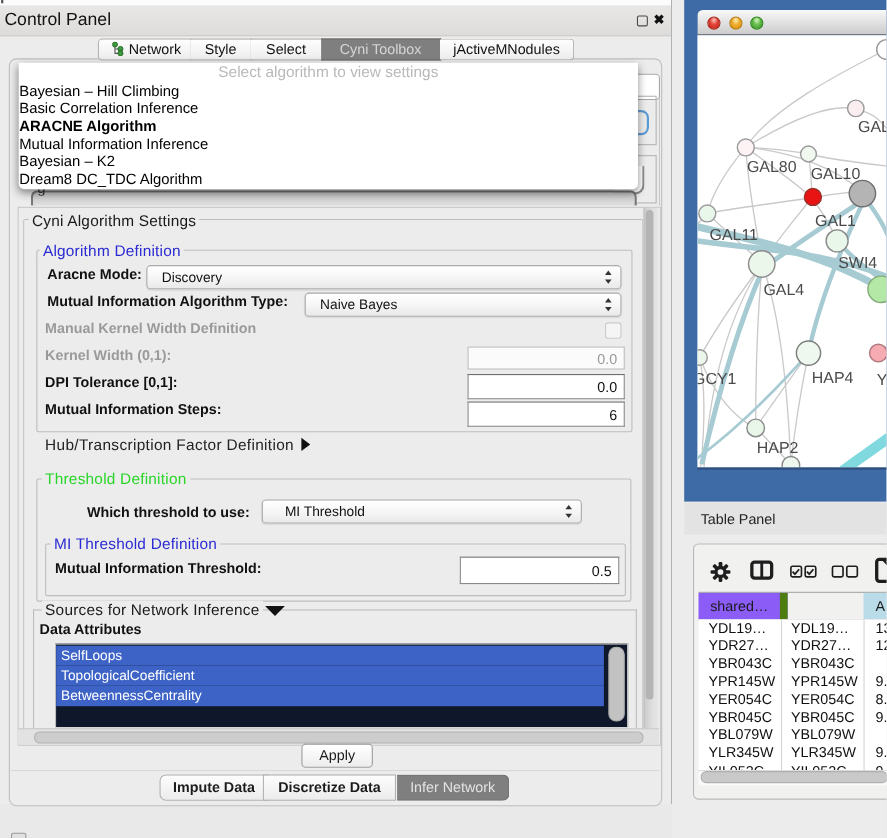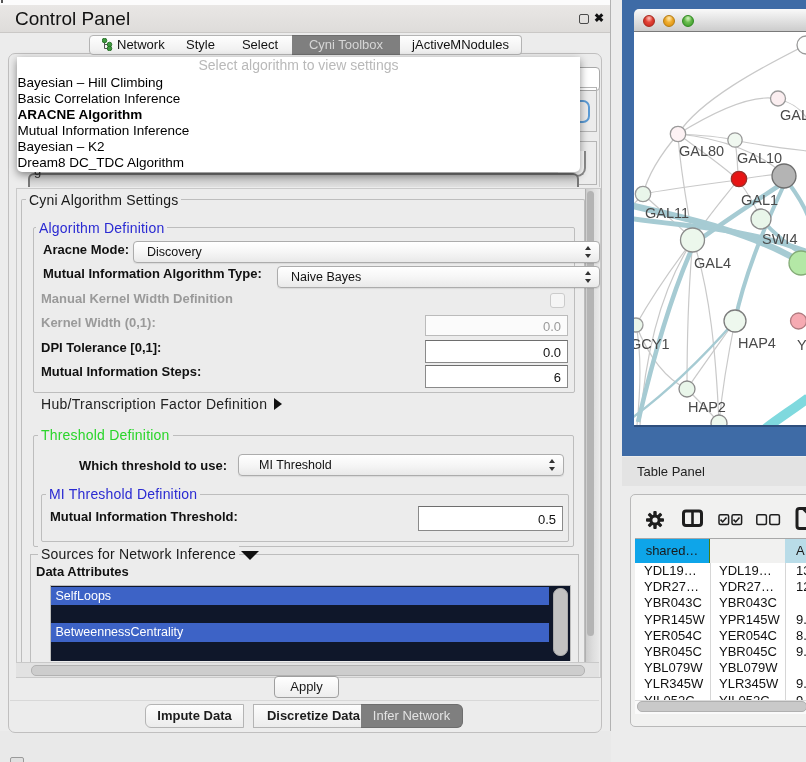--- a/index.html
+++ b/index.html
@@ -2,21 +2,21 @@
 <html><head>
 <meta charset="utf-8">
 <style>
   html,body{margin:0;padding:0;}
   body{width:806px;height:762px;overflow:hidden;position:relative;
        font-family:"Liberation Sans",sans-serif;background:#e9e9e9;color:#1a1a1a;}
   .abs{position:absolute;}
   .lbl{position:absolute;font-size:13px;font-weight:bold;white-space:nowrap;color:#111;}
   .combo{position:absolute;border:1px solid #acacac;border-radius:4px;
          background:linear-gradient(180deg,#ffffff 0%,#f6f6f6 50%,#e9e9e9 100%);
-         box-shadow:0 1px 1px rgba(0,0,0,0.08);padding-left:35px;}
+         box-shadow:0 1px 1px rgba(0,0,0,0.08);}
   .combo .ct{position:absolute;left:13px;top:0;font-size:12.5px;color:#111;line-height:20px;white-space:nowrap;}
   .stp{position:absolute;right:8px;width:0;height:0;border-left:3.5px solid transparent;border-right:3.5px solid transparent;}
   .stp.up{top:4px;border-bottom:4px solid #333;}
   .stp.dn{bottom:4px;border-top:4px solid #333;}
   .field{position:absolute;background:#fff;border:1px solid #8a8a8a;border-top-color:#6e6e6e;
          font-size:13px;color:#111;}
   .fieldv{position:absolute;right:6px;top:50%;transform:translateY(-50%);}
   .grp{position:absolute;border:1px solid #bdbdbd;border-radius:2px;}
   .leg{position:absolute;background:#ececec;padding:0 3px;font-size:14px;letter-spacing:0.2px;white-space:nowrap;}
   .tseg{position:absolute;top:0;height:18px;border:1px solid #b4b4b4;border-left:none;
@@ -24,21 +24,21 @@
   .bseg{position:absolute;top:0;height:22px;border:1px solid #b4b4b4;border-left:none;
         background:linear-gradient(#fdfdfd,#ececec);text-align:center;line-height:22px;font-size:13px;font-weight:bold;color:#1c1c1c;}
 </style>
 </head>
 <body>
 
 <div class="abs" id="leftwin" style="left:0;top:0;width:610px;height:731px;background:#ececec;border-right:1px solid #b2b2b2;"></div>
 <div class="abs" style="left:0;top:0;width:610px;height:5px;background:#fcfcfc;"></div>
 <div class="abs" style="left:1px;top:0;width:2px;height:3px;background:#555;"></div>
 <div class="abs" id="cp-titlebar" style="left:0;top:5px;width:610px;height:27px;background:linear-gradient(180deg,#e9e7e5,#dedcda);border-bottom:1px solid #cac8c6;">
-  <div style="position:absolute;left:15px;top:0;line-height:27px;font-size:19px;color:#111;">Control Panel</div>
+  <div style="position:absolute;left:4px;top:0;line-height:27px;font-size:16px;color:#111;">Control Panel</div>
   <div style="position:absolute;left:579px;top:9px;width:8px;height:8px;border:1.6px solid #4a4a4a;border-radius:2px;"></div>
   <div style="position:absolute;left:594px;top:0px;line-height:27px;font-size:12px;font-weight:bold;color:#111;">✖</div>
 </div>
 
 <div class="abs" id="panel" style="left:8px;top:53px;width:592px;height:678px;border:1px solid #c0bfbf;border-radius:7px;background:#ececec;"></div>
 
 <div class="abs" id="toptabs" style="left:89px;top:35px;height:18px;">
   <div class="tseg" style="left:0;width:83px;border-left:1px solid #b4b4b4;border-radius:4px 0 0 4px;">
     <svg width="11" height="13" style="position:absolute;left:12px;top:2px;" viewBox="0 0 11 13">
       <path d="M2.5 3 L2.5 10.5 L6 10.5 M2.5 6.5 L6 6.5" stroke="#555" stroke-width="1" fill="none"></path>
@@ -129,34 +129,35 @@
     <span class="fieldv">0.5</span>
   </div>
 
 <div class="abs" style="left:30px;top:554px;width:547px;height:109px;border-left:1px solid #bdbdbd;border-top:1px solid #bdbdbd;border-right:1px solid #bdbdbd;"></div>
 <div class="leg" style="left:38px;top:546px;">Sources for Network Inference</div>
 <div class="abs" style="left:241px;top:551px;width:0;height:0;border-left:9.5px solid transparent;border-right:9.5px solid transparent;border-top:9px solid #111;"></div>
 <div class="lbl" style="left:36px;top:563.5px;">Data Attributes</div>
 
 <div class="abs" style="left:50px;top:585px;width:519px;height:75px;background:#0f172a;border:1px solid #bdbdbd;border-bottom:none;overflow:hidden;">
   <div style="position:absolute;left:0;top:1px;width:493px;height:18.2px;background:#3d63c6;color:#fff;font-size:12.5px;line-height:18.2px;padding-left:4.5px;">SelfLoops</div>
+  <div style="position:absolute;left:0;top:19.2px;width:493px;height:18.2px;background:#3d63c6;color:#fff;font-size:12.5px;line-height:18.2px;padding-left:4.5px;">TopologicalCoefficient</div>
   <div style="position:absolute;left:0;top:37.4px;width:493px;height:18.2px;background:#3d63c6;color:#fff;font-size:12.5px;line-height:18.2px;padding-left:4.5px;">BetweennessCentrality</div>
   <div style="position:absolute;left:502px;top:2px;width:13px;height:66px;border-radius:7px;background:#c2c2c2;border:1px solid #ababab;"></div>
 </div>
 
 <div class="abs" style="left:16px;top:662px;width:583px;height:14px;background:#e2e2e2;border-top:1px solid #c9c9c9;"></div>
 <div class="abs" style="left:31px;top:664.5px;width:552px;height:9px;border-radius:5px;background:#cdcdcd;border:1px solid #b2b2b2;"></div>
 
 <div class="abs" style="left:10px;top:700px;width:589px;height:1px;background:#d8d8d8;"></div>
 
 <div class="abs" style="left:274px;top:676px;width:63px;height:20px;border:1px solid #9f9f9f;border-radius:4px;background:linear-gradient(#ffffff,#ededed);text-align:center;line-height:20px;font-size:13px;">Apply</div>
 
 <div class="abs" id="bottabs" style="left:145px;top:704px;height:22px;">
   <div class="bseg" style="left:0;width:97px;border-left:1px solid #b4b4b4;border-radius:6px 0 0 6px;">Impute Data</div>
-  <div class="bseg" style="left:108px;width:119px;border-left:1px solid #b4b4b4;">Discretize Data</div>
+  <div class="bseg" style="left:94px;width:119px;border-left:1px solid #b4b4b4;">Discretize Data</div>
   <div class="bseg" style="left:216px;width:101px;border-color:#6e6e6e;border-radius:0 6px 6px 0;background:#7f7f7f;color:#e3e3e3;font-weight:normal;">Infer Network</div>
 </div>
 
 <div class="abs" id="popup" style="left:17px;top:57px;width:563px;height:115px;background:#fff;border-radius:0 0 5px 5px;box-shadow:0 3px 8px rgba(0,0,0,0.45);">
   <div style="position:absolute;left:0;top:1px;width:100%;text-align:center;font-size:14px;color:#b9b9b9;line-height:15px;">Select algorithm to view settings</div>
   <div style="position:absolute;left:0.5px;top:18px;font-size:13.5px;line-height:16px;color:#000;">
     Bayesian – Hill Climbing<br>
     Basic Correlation Inference<br>
     <b>ARACNE Algorithm</b><br>
     Mutual Information Inference<br>
@@ -278,21 +279,21 @@
       <path d="M89.5 24.6 l2.2 2.3 3.8-4.4" stroke-width="1.6"></path>
       <path d="M102.5 24.6 l2.2 2.3 3.8-4.4" stroke-width="1.6"></path>
       <rect x="125.8" y="19.8" width="9.6" height="9.6" rx="1.5" stroke-width="1.5"></rect>
       <rect x="138.8" y="19.8" width="9.6" height="9.6" rx="1.5" stroke-width="1.5"></rect>
       <path d="M176 13.5 h-7.5 a2.5 2.5 0 0 0 -2.5 2.5 v15 a2.5 2.5 0 0 0 2.5 2.5 h7.5" stroke-width="3"></path>
       <path d="M171.5 13.5 l5.5 5.5" stroke-width="2"></path>
     </g>
   </svg>
 
   <div style="position:absolute;left:4px;top:43px;width:175px;height:24px;border-top:1px solid #a8a8a8;border-bottom:1px solid #9e9e9e;">
-    <div style="position:absolute;left:0;top:0;width:74px;height:24px;background:#0ea5e9;border-right:1px solid #4d7c0f;text-align:center;line-height:24px;font-size:13px;">shared…</div>
+    <div style="position:absolute;left:0;top:0;width:74px;height:24px;background:#8b5cf6;border-right:7px solid #4d7c0f;text-align:center;line-height:24px;font-size:13px;">shared…</div>
     <div style="position:absolute;left:75px;top:0;width:74px;height:24px;background:#e2e2e1;border-right:1px solid #9e9e9e;text-align:center;line-height:24px;font-size:13px;margin-top:36px;">name</div>
     <div style="position:absolute;left:150px;top:0;width:25px;height:24px;background:#b9dce8;line-height:24px;font-size:13px;padding-left:11px;">A</div>
   </div>
 
   <div style="position:absolute;left:4px;top:68px;width:175px;height:137px;background:#fff;overflow:hidden;font-size:13px;color:#111;">
     <div style="position:absolute;left:75px;top:0;width:1px;height:137px;background:#d6d6d6;"></div>
     <div style="position:absolute;left:150px;top:0;width:1px;height:137px;background:#d6d6d6;"></div>
     <div style="position:absolute;left:0;top:0;height:16.2px;line-height:16.2px;">
         <span style="position:absolute;left:9px;">YDL19…</span>
         <span style="position:absolute;left:84px;">YDL19…</span>

